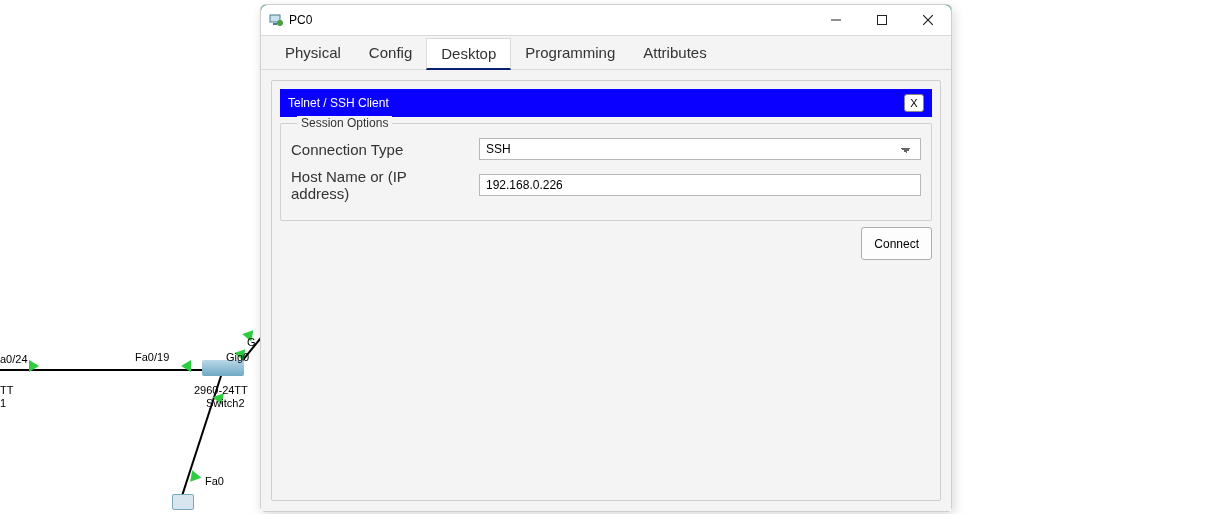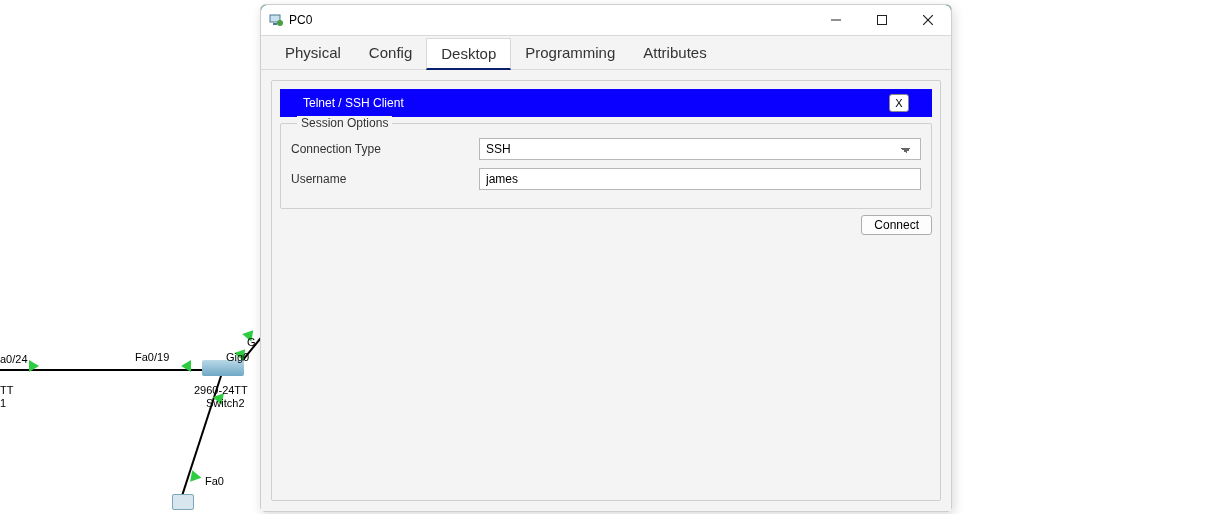--- a/index.html
+++ b/index.html
@@ -134,21 +134,21 @@
       border-radius: 2px;
       background: #f4f4f4;
       height: 100%;
       padding: 8px;
     }
 
     .panel-header {
       background: #0a00ff;
       color: #fff;
       font-size: 12px;
-      padding: 5px 23px;
+      padding: 5px 8px;
       display: flex;
       align-items: center;
     }
     .panel-header .close-x {
       margin-left: auto;
       width: 20px; height: 18px;
       background: #fff;
       border: 1px solid #888;
       border-radius: 3px;
       color: #000;
@@ -174,21 +174,21 @@
       color: #333;
     }
 
     .form-row {
       display: flex;
       align-items: center;
       margin-bottom: 8px;
     }
     .form-label {
       width: 140px;
-      font-size: 12px;
+      font-size: 15px;
       color: #333;
     }
     .form-field {
       flex: 1;
       margin-left: 48px;
     }
     select.ctl, input.ctl {
       width: 100%;
       height: 22px;
       border: 1px solid #b8b8b8;
@@ -207,21 +207,21 @@
       background-repeat: no-repeat;
     }
 
     .button-row {
       display: flex;
       justify-content: flex-end;
       margin-top: 6px;
     }
     .btn {
       min-width: 70px;
-      height: 20px;
+      height: 33px;
       border: 1px solid #adadad;
       background: #fdfdfd;
       border-radius: 3px;
       font-size: 12px;
       padding: 0 12px;
       cursor: default;
     }
 
   </style>
 </head>
@@ -313,27 +313,27 @@
 
         <div class="form-row">
           <div class="form-label">Connection Type</div>
           <div class="form-field">
             <select class="ctl">
               <option>SSH</option>
             </select>
           </div>
         </div>
 
-
         <div class="form-row">
-          <div class="form-label">Username</div>
+          <div class="form-label">Host Name or (IP address)</div>
           <div class="form-field">
-            <input class="ctl" type="text" value="james" style="">
+            <input class="ctl" type="text" value="192.168.0.226" style="">
           </div>
         </div>
+
       </div>
 
       <div class="button-row">
         <button class="btn">Connect</button>
       </div>
 
     </div>
   </div>
 
 </div>

